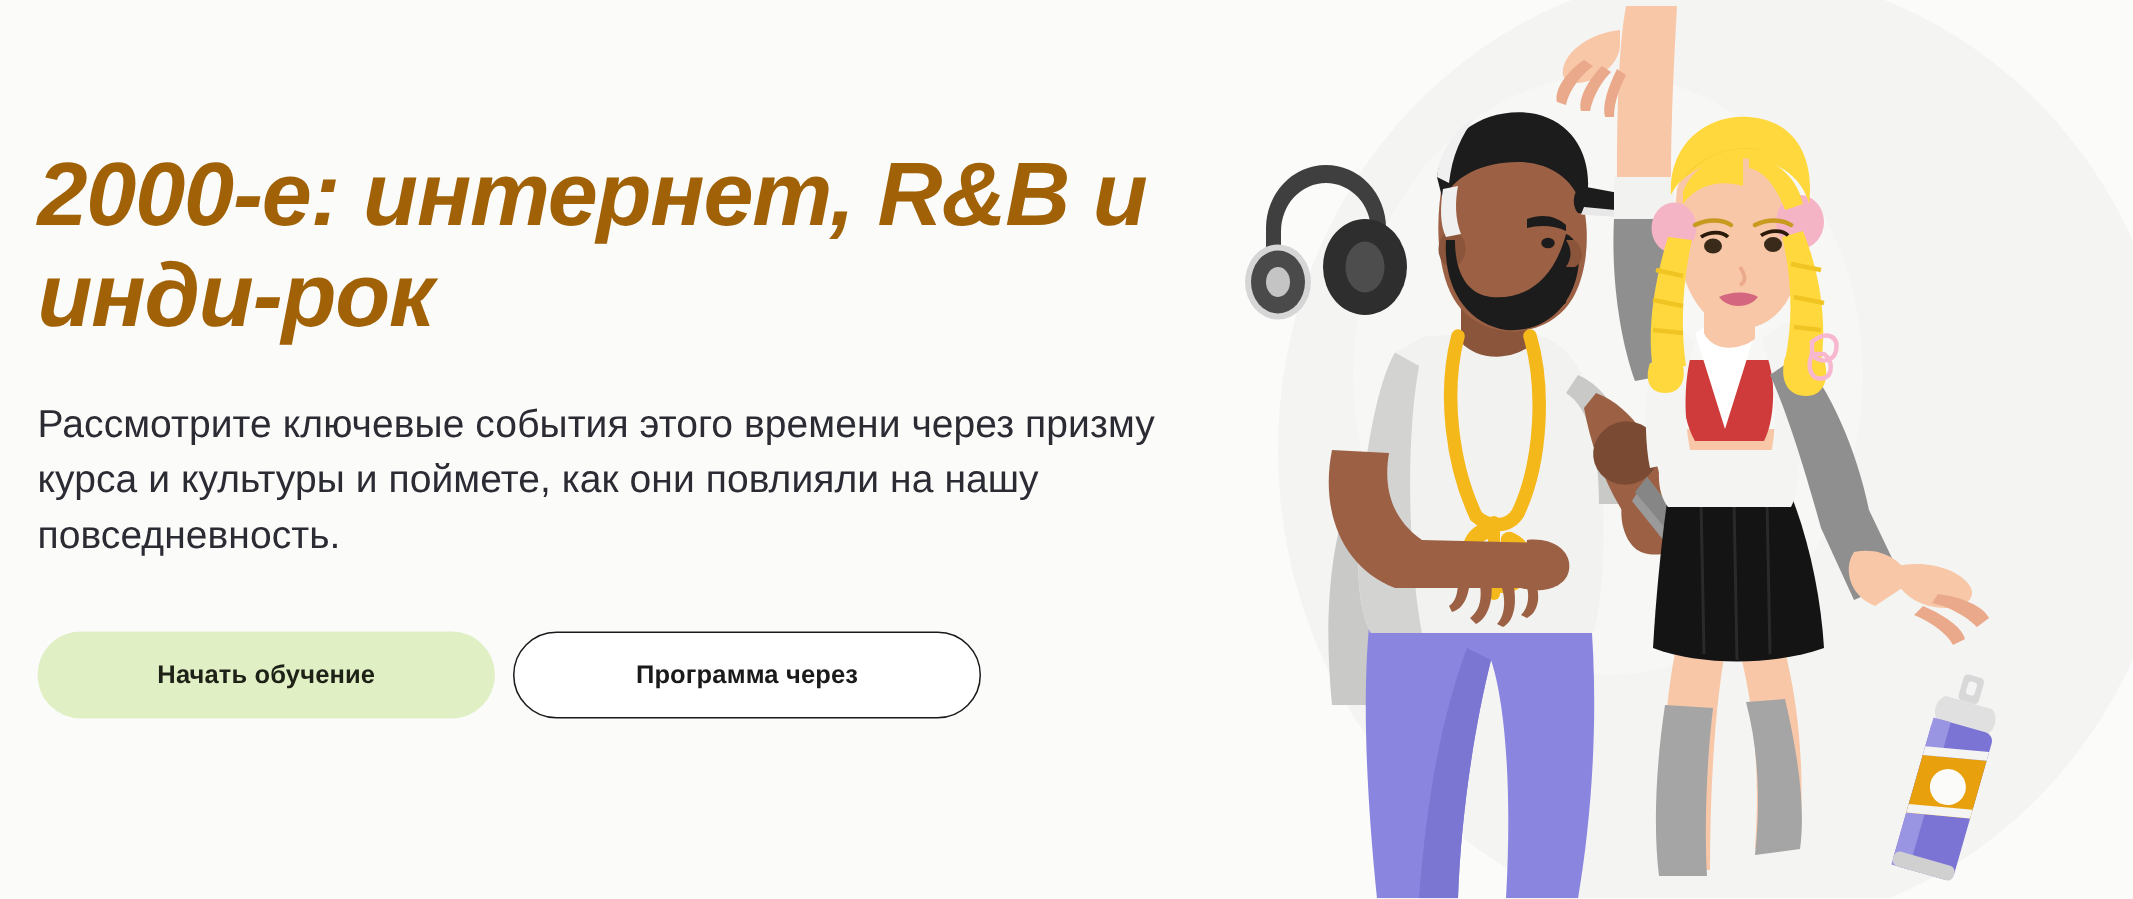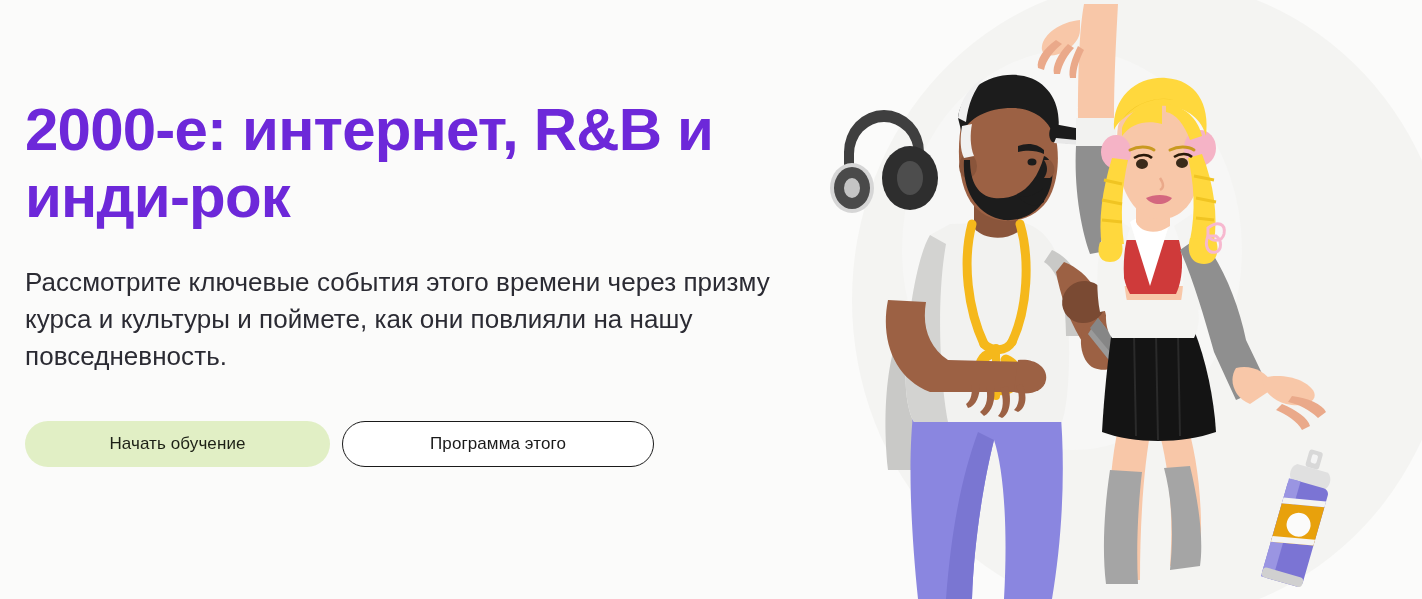--- a/index.html
+++ b/index.html
@@ -32,22 +32,23 @@
     top: 96px;
     width: 820px;
     z-index: 5;
   }
 
   .hero-title {
     font-size: 60px;
     line-height: 1.12;
     font-weight: 700;
     letter-spacing: -0.8px;
-    color: #6d28d9;
+    color: #a16207;
     max-width: 800px;
+    font-style: italic;
   }
 
   .hero-subtitle {
     margin-top: 34px;
     font-size: 26px;
     line-height: 1.42;
     font-weight: 400;
     color: #2b2b33;
     max-width: 770px;
     letter-spacing: 0.05px;
@@ -55,25 +56,25 @@
 
   
   .hero-actions {
     margin-top: 46px;
     display: flex;
     align-items: center;
     gap: 12px;
   }
 
   .btn {
-    height: 46px;
+    height: 58px;
     border-radius: 999px;
     font-family: "Liberation Sans", sans-serif;
     font-size: 17px;
-    font-weight: 400;
+    font-weight: 700;
     letter-spacing: 0.1px;
     display: inline-flex;
     align-items: center;
     justify-content: center;
     cursor: pointer;
     white-space: nowrap;
     user-select: none;
   }
 
   .btn-primary {
@@ -291,18 +292,18 @@
   </div>
 
   <div class="hero-content">
 
     <h1 class="hero-title">2000-е: интернет, R&amp;B и инди-рок</h1>
 
     <p class="hero-subtitle">Рассмотрите ключевые события этого времени через призму курса и культуры и поймете, как они повлияли на нашу повседневность.</p>
 
     <div class="hero-actions">
       <button class="btn btn-primary">Начать обучение</button>
-      <button class="btn btn-secondary">Программа этого</button>
+      <button class="btn btn-secondary">Программа через</button>
     </div>
 
   </div>
 
 </div>
 
 </body></html>

